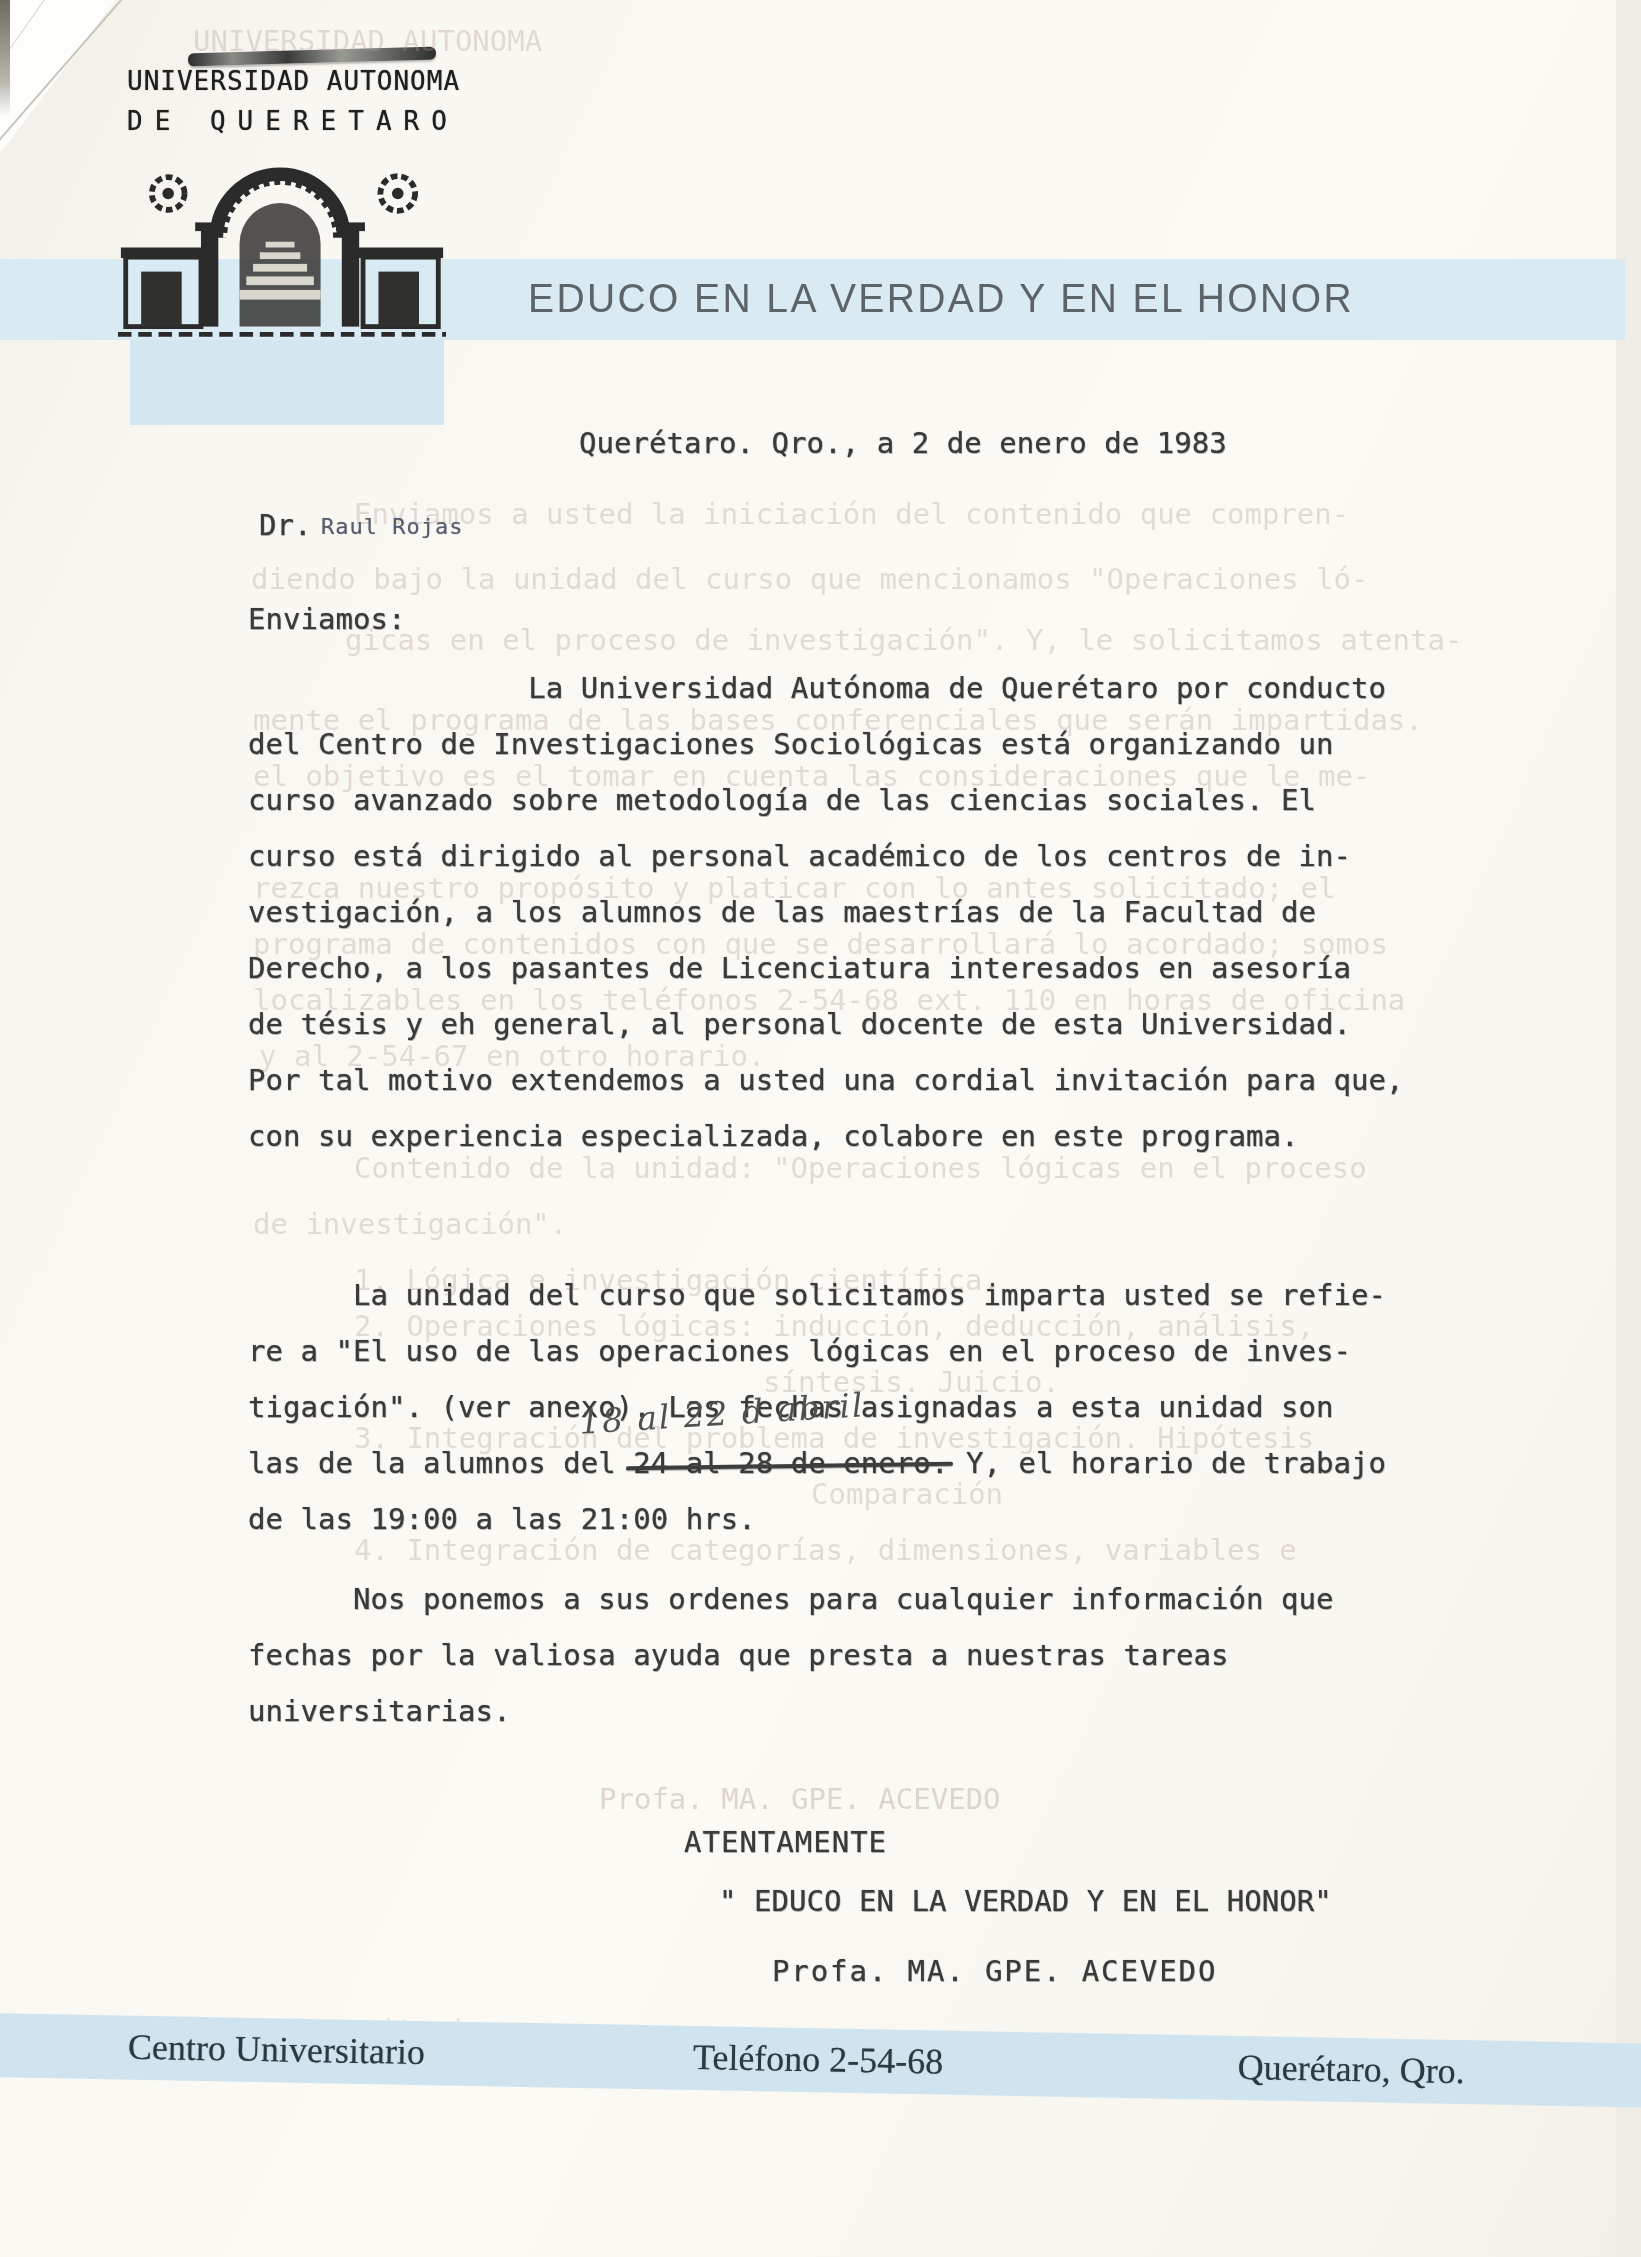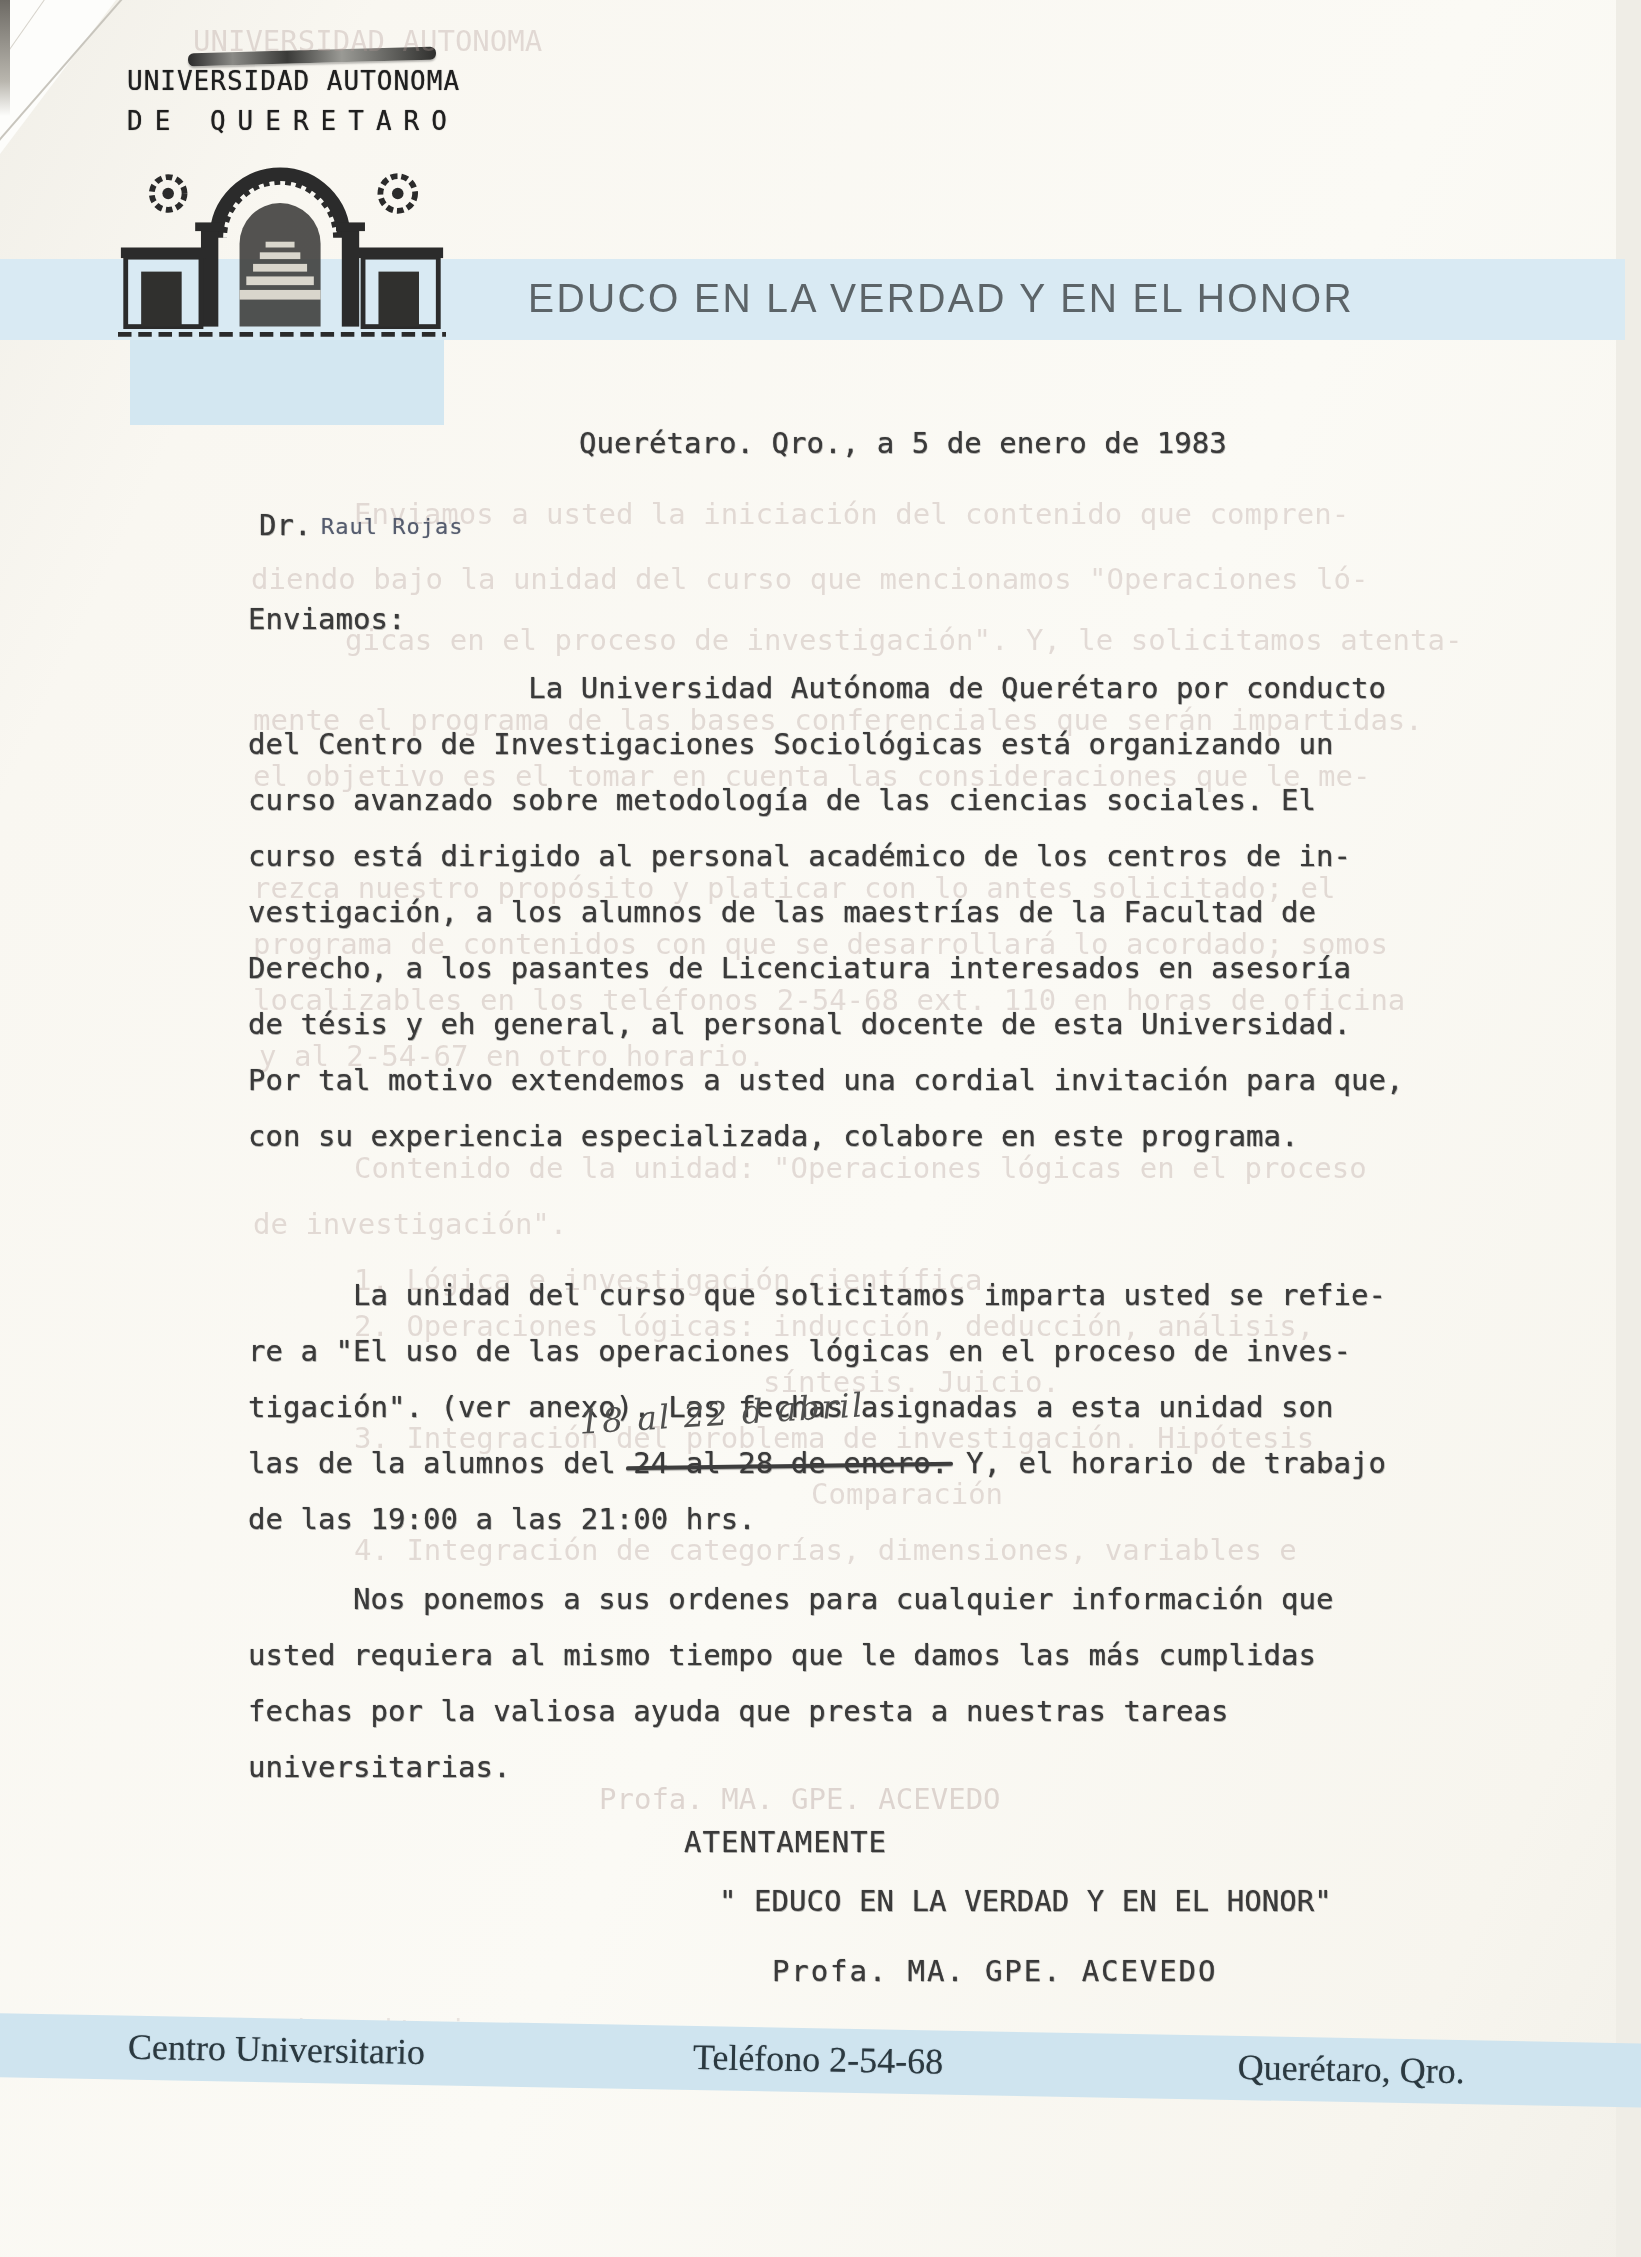--- a/index.html
+++ b/index.html
@@ -154,36 +154,36 @@
     <rect x="249" y="106" width="88" height="11" fill="#2b2b2b"></rect>
     <rect x="24" y="131" width="42" height="57" fill="#30302e"></rect>
     <rect x="270" y="131" width="42" height="57" fill="#30302e"></rect>
     <path d="M0,196 L340,196" stroke="#2b2b2b" stroke-width="5" stroke-dasharray="14 7"></path>
   </svg>
 
   <div class="org org1">UNIVERSIDAD AUTONOMA</div>
   <div class="org org2">DE QUERETARO</div>
   <div class="motto">EDUCO EN LA VERDAD Y EN EL HONOR</div>
 
-  <div class="typed tline date">Querétaro. Qro., a 5 de enero de 1983</div>
+  <div class="typed tline date">Querétaro. Qro., a 2 de enero de 1983</div>
   <div class="typed tline dr">Dr.</div>
   <div class="dr-name tline">Raul Rojas</div>
   <div class="typed tline salutation">Enviamos:</div>
 
   <div class="typed typed-block para1"><div>                La Universidad Autónoma de Querétaro por conducto</div><div>del Centro de Investigaciones Sociológicas está organizando un</div><div>curso avanzado sobre metodología de las ciencias sociales. El</div><div>curso está dirigido al personal académico de los centros de in-</div><div>vestigación, a los alumnos de las maestrías de la Facultad de</div><div>Derecho, a los pasantes de Licenciatura interesados en asesoría</div><div>de tésis y eh general, al personal docente de esta Universidad.</div><div>Por tal motivo extendemos a usted una cordial invitación para que,</div><div>con su experiencia especializada, colabore en este programa.</div></div>
 
   <div class="typed typed-block para2a"><div>      La unidad del curso que solicitamos imparta usted se refie-</div><div>re a "El uso de las operaciones lógicas en el proceso de inves-</div><div>tigación". (ver anexo). Las fechas asignadas a esta unidad son</div></div>
 
   <div class="typed tline strikeline"><span>las de la alumnos del </span><span class="struck">24 al 28 de enero.</span><span> Y, el horario de trabajo</span></div>
 
   <div class="handwriting">18 al 22 d abril</div>
 
   <div class="typed tline para2end">de las 19:00 a las 21:00 hrs.</div>
 
-  <div class="typed typed-block para3"><div>      Nos ponemos a sus ordenes para cualquier información que</div><div>usted requiera al mismo tiempo que le damos las más cumplidas</div><div>fechas por la valiosa ayuda que presta a nuestras tareas</div><div>universitarias.</div></div>
+  <div class="typed typed-block para3"><div>      Nos ponemos a sus ordenes para cualquier información que</div><div>fechas por la valiosa ayuda que presta a nuestras tareas</div><div>universitarias.</div></div>
 
   <div class="typed tline atent">ATENTAMENTE</div>
   <div class="typed tline quote">" EDUCO EN LA VERDAD Y EN EL HONOR"</div>
   <div class="typed tline signature">Profa. MA. GPE. ACEVEDO</div>
 
   <div class="footer-band">
     <div class="footer-left">Centro Universitario</div>
     <div class="footer-center">Teléfono 2-54-68</div>
     <div class="footer-right">Querétaro, Qro.</div>
   </div>

